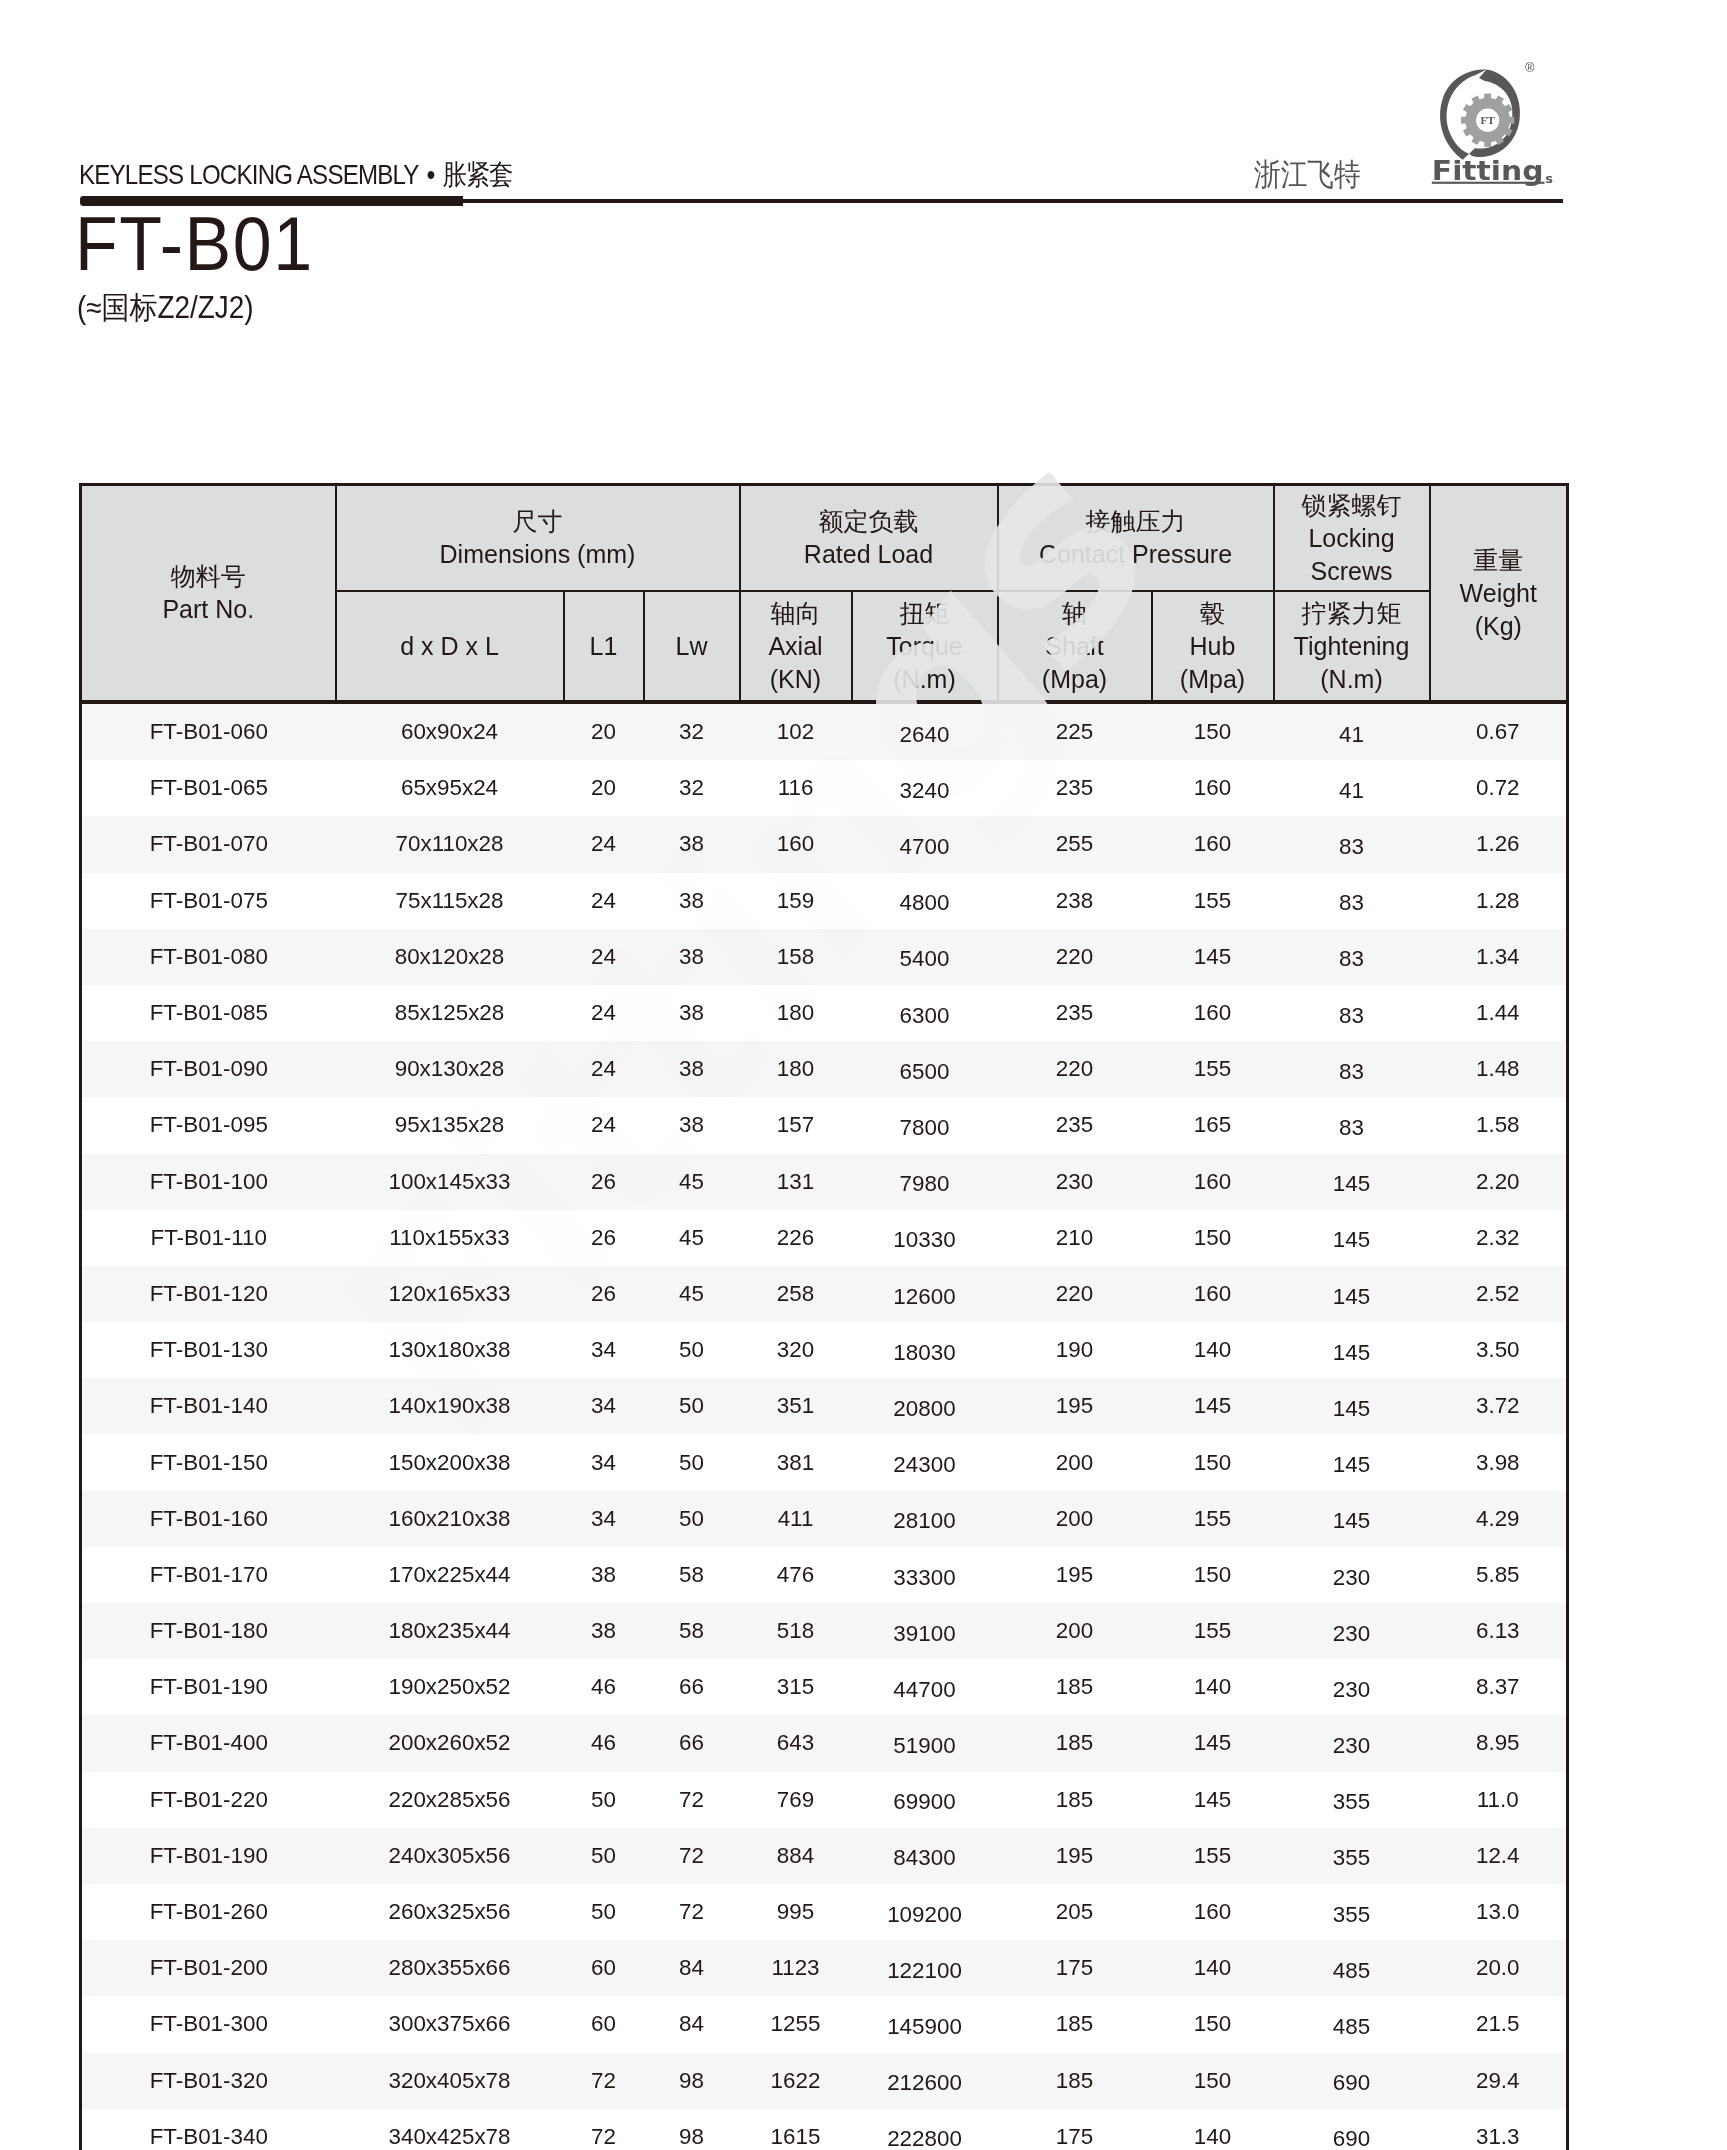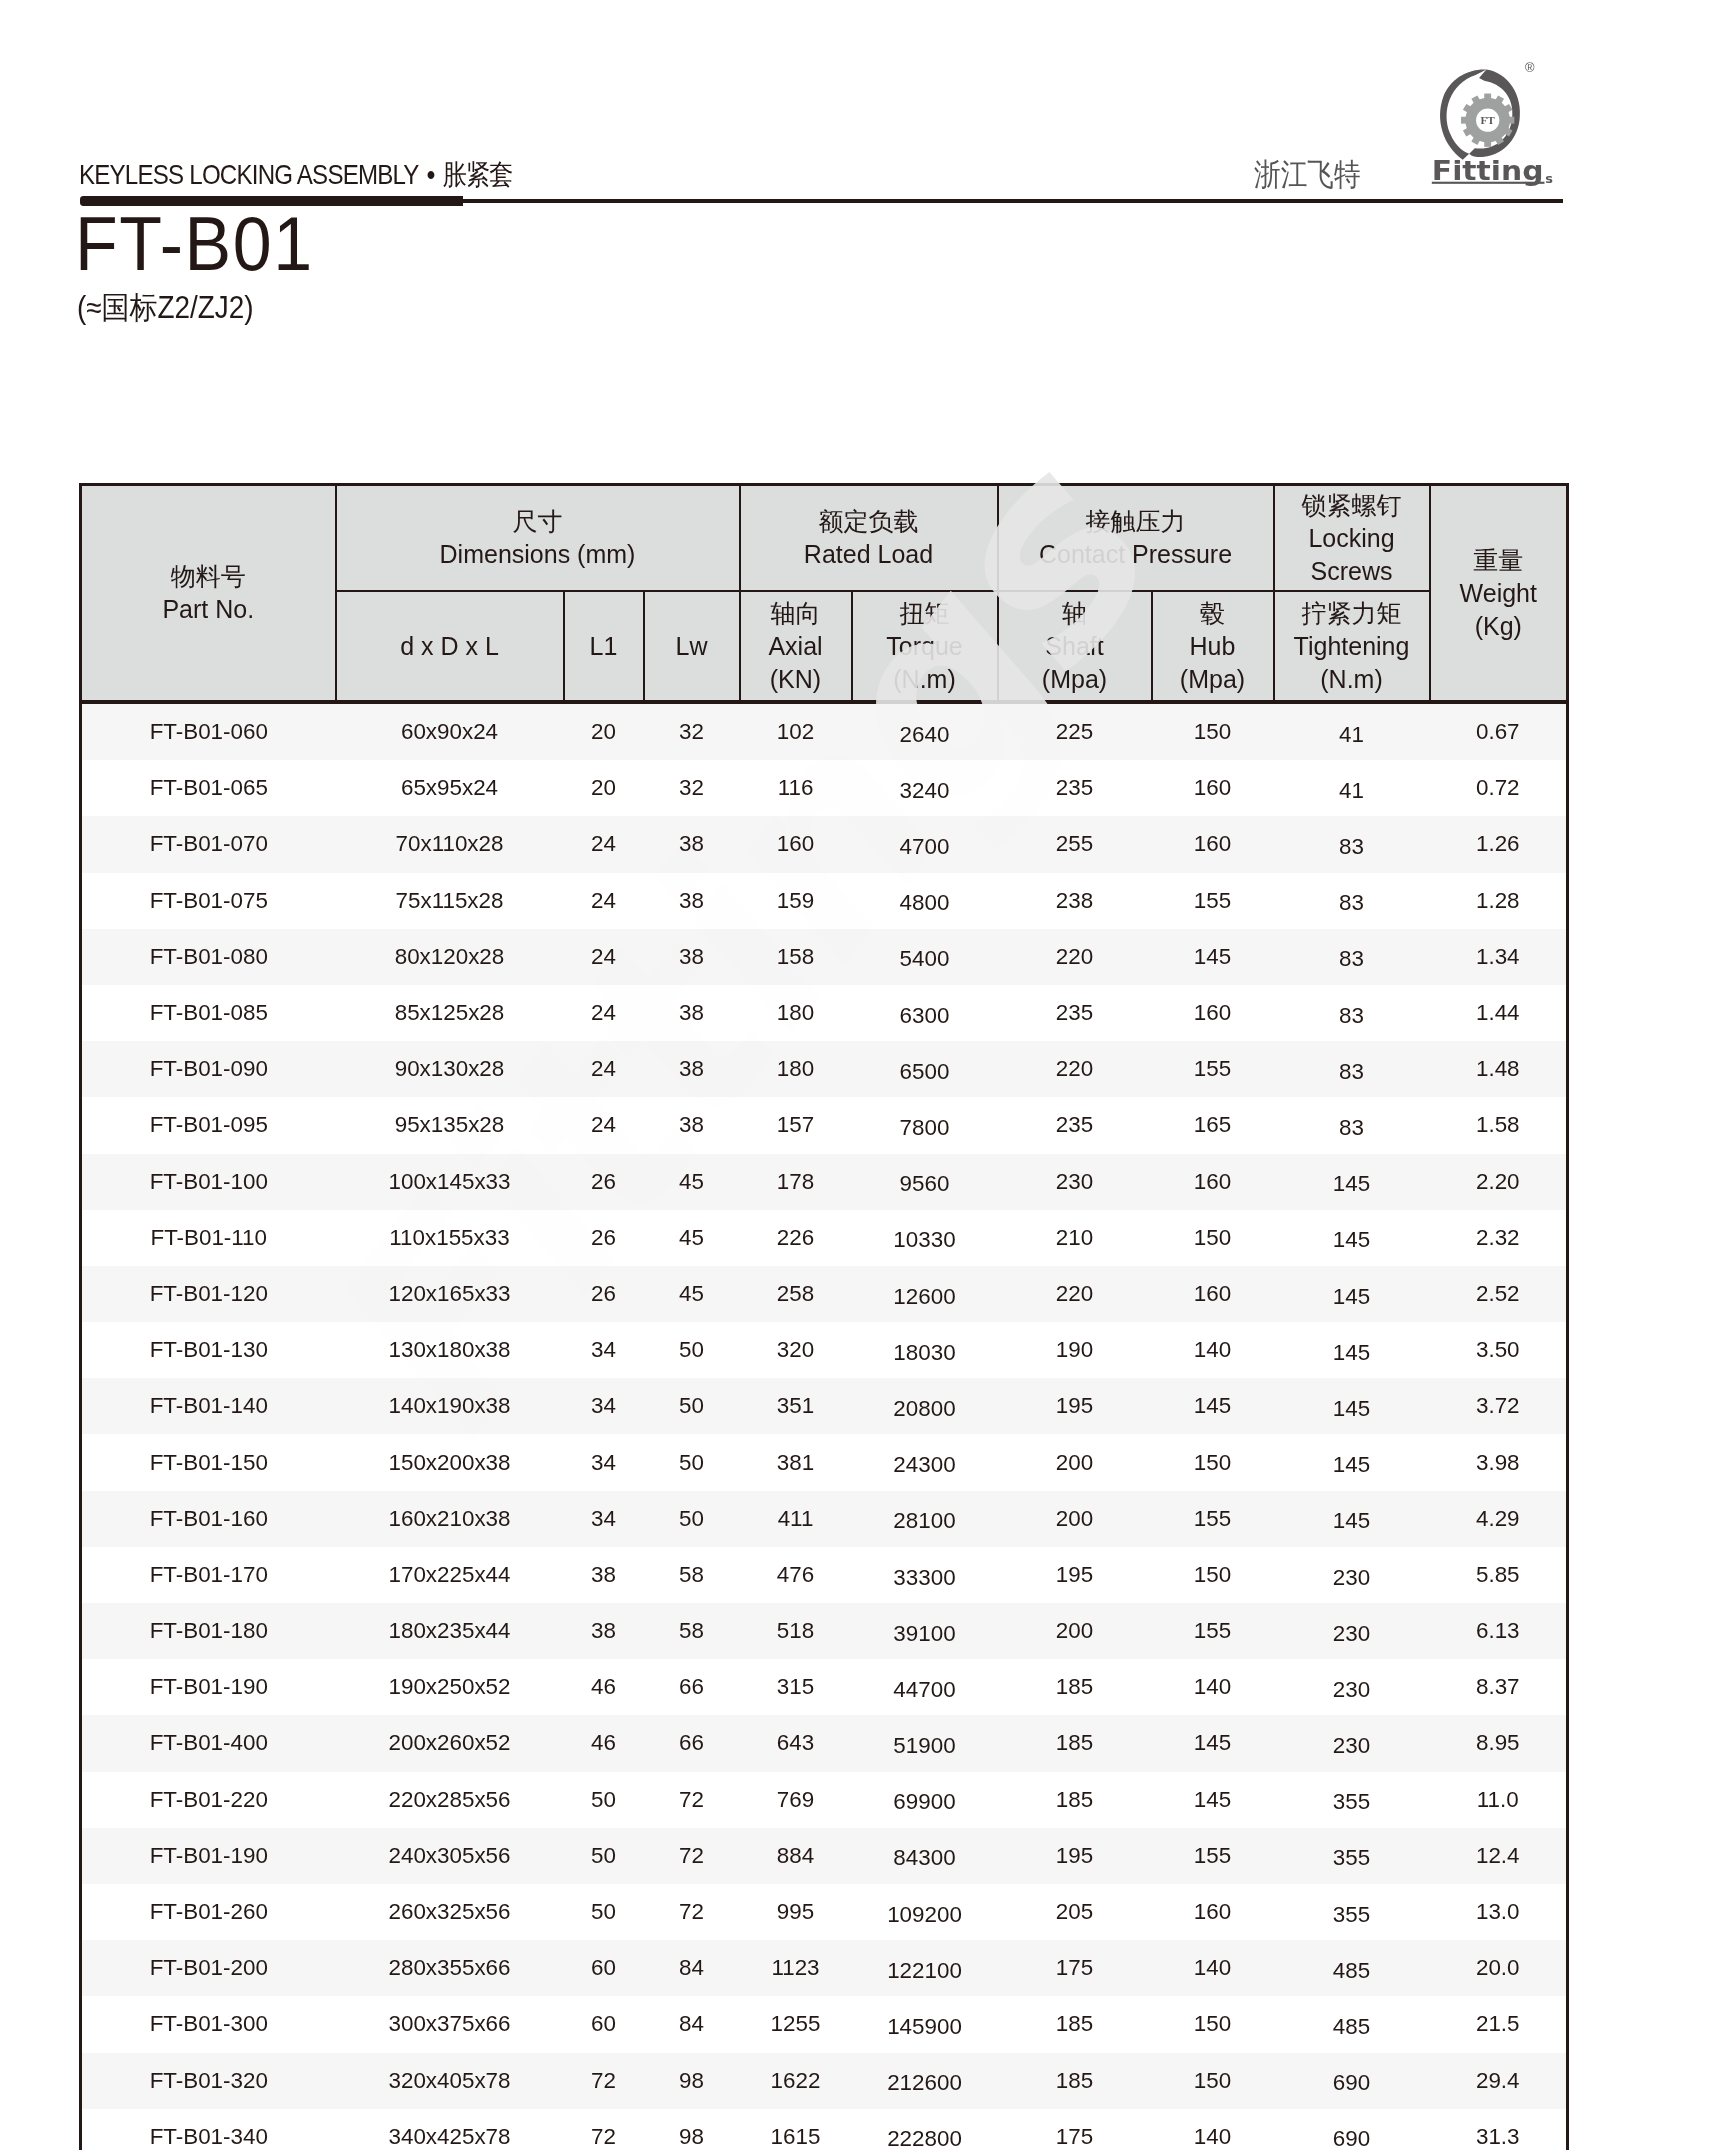--- a/index.html
+++ b/index.html
@@ -264,22 +264,22 @@
         <td>235</td>
         <td>165</td>
         <td class="low">83</td>
         <td>1.58</td>
       </tr>
       <tr>
         <td>FT-B01-100</td>
         <td>100x145x33</td>
         <td>26</td>
         <td>45</td>
-        <td>178</td>
-        <td class="low">9560</td>
+        <td>131</td>
+        <td class="low">7980</td>
         <td>230</td>
         <td>160</td>
         <td class="low">145</td>
         <td>2.20</td>
       </tr>
       <tr>
         <td>FT-B01-110</td>
         <td>110x155x33</td>
         <td>26</td>
         <td>45</td>

